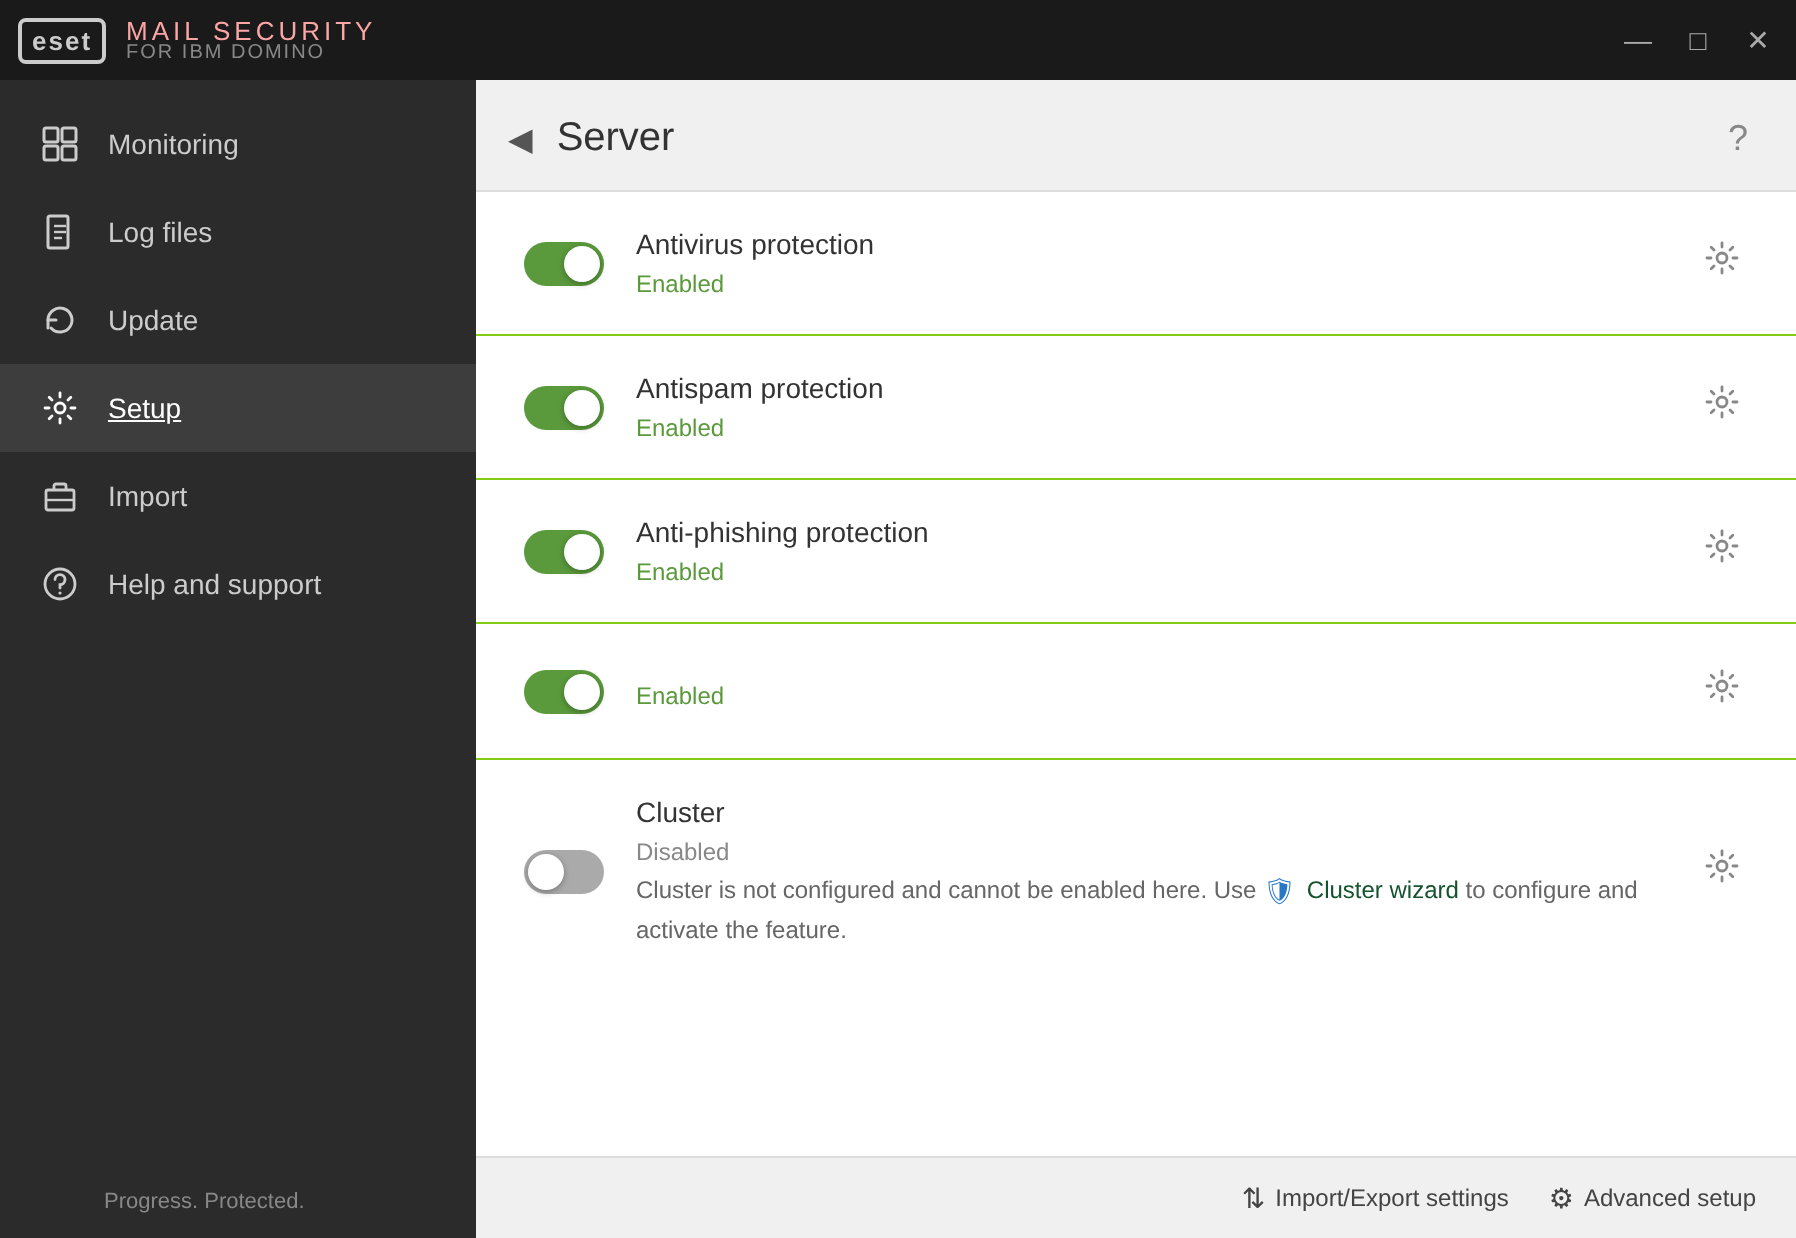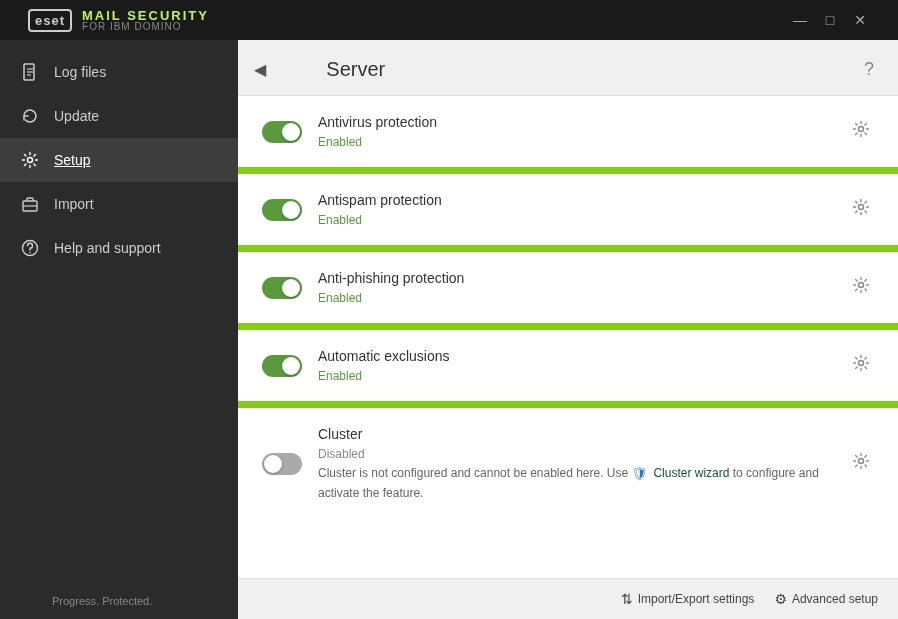--- a/index.html
+++ b/index.html
@@ -5,34 +5,34 @@
     * { margin: 0; padding: 0; box-sizing: border-box; }
     body { width: 898px; height: 619px; font-family: 'Segoe UI', Arial, sans-serif; background: #2b2b2b; overflow: hidden; display: flex; flex-direction: column; }
 
     
     .titlebar {
       height: 40px;
       background: #1a1a1a;
       display: flex;
       align-items: center;
       justify-content: space-between;
-      padding: 0 28px;
+      padding: 0 9px;
       flex-shrink: 0;
     }
     .titlebar-left { display: flex; align-items: center; gap: 10px; }
     .logo-box {
       border: 2px solid #ccc;
       border-radius: 4px;
       padding: 2px 5px;
       color: #ccc;
       font-weight: bold;
       font-size: 13px;
       letter-spacing: 1px;
     }
-    .titlebar-title { color: #bef264; font-size: 13px; font-weight: 700; letter-spacing: 2px; text-transform: uppercase; }
+    .titlebar-title { color: #fca5a5; font-size: 13px; font-weight: 400; letter-spacing: 2px; text-transform: uppercase; }
     .titlebar-subtitle { color: #888; font-size: 10px; letter-spacing: 1px; text-transform: uppercase; margin-top: -2px; }
     .titlebar-brand { display: flex; flex-direction: column; }
     .titlebar-controls { display: flex; gap: 10px; }
     .titlebar-btn { color: #aaa; font-size: 14px; cursor: pointer; background: none; border: none; width: 20px; text-align: center; }
 
     
     .main-layout { display: flex; flex: 1; overflow: hidden; }
 
     
     .sidebar {
@@ -77,32 +77,32 @@
     .content-header {
       background: #f0f0f0;
       padding: 18px 24px 14px 16px;
       display: flex;
       align-items: center;
       justify-content: space-between;
       border-bottom: 1px solid #ddd;
     }
     .content-header-left { display: flex; align-items: center; gap: 8px; }
     .back-arrow { color: #555; font-size: 16px; cursor: pointer; margin-right: 4px; }
-    .content-title { font-size: 20px; font-weight: 400; color: #333; margin-left: 48px; }
+    .content-title { font-size: 20px; font-weight: 400; color: #333; }
     .help-icon { color: #888; font-size: 18px; cursor: pointer; }
 
     
     .content-body { flex: 1; overflow-y: auto; background: #fff; }
 
     
     .toggle-row {
       display: flex;
       align-items: center;
       padding: 18px 24px;
-      border-bottom: 7px solid #84cc16;
+      border-bottom: 1px solid #84cc16;
       gap: 16px;
     }
     .toggle-row:last-child { border-bottom: none; }
     .toggle-info { flex: 1; }
     .toggle-label { font-size: 14px; color: #333; font-weight: 400; }
     .toggle-status { font-size: 12px; margin-top: 5px; }
     .toggle-status.enabled { color: #5a9a3c; font-weight: 500; }
     .toggle-status.disabled { color: #888; }
     .toggle-description { font-size: 12px; color: #666; margin-top: 3px; line-height: 1.5; }
     .toggle-description a { color: #14532d; text-decoration: none; }
@@ -187,20 +187,31 @@
     <button class="titlebar-btn">□</button>
     <button class="titlebar-btn">✕</button>
   </div>
 </div>
 
 <div class="main-layout">
 
   <div class="sidebar">
     <nav class="sidebar-nav">
 
+      <div class="sidebar-item">
+        <div class="icon">
+          <svg class="sidebar-icon-svg" viewBox="0 0 18 18" fill="none" xmlns="http://www.w3.org/2000/svg">
+            <rect x="1" y="1" width="7" height="7" rx="1" stroke="#ccc" stroke-width="1.5" fill="none"></rect>
+            <rect x="10" y="1" width="7" height="7" rx="1" stroke="#ccc" stroke-width="1.5" fill="none"></rect>
+            <rect x="1" y="10" width="7" height="7" rx="1" stroke="#ccc" stroke-width="1.5" fill="none"></rect>
+            <rect x="10" y="10" width="7" height="7" rx="1" stroke="#ccc" stroke-width="1.5" fill="none"></rect>
+          </svg>
+        </div>
+        <span>Monitoring</span>
+      </div>
 
       <div class="sidebar-item">
         <div class="icon">
           <svg class="sidebar-icon-svg" viewBox="0 0 18 18" fill="none" xmlns="http://www.w3.org/2000/svg">
             <rect x="3" y="1" width="10" height="16" rx="1" stroke="#ccc" stroke-width="1.5" fill="none"></rect>
             <line x1="6" y1="6" x2="12" y2="6" stroke="#ccc" stroke-width="1.2"></line>
             <line x1="6" y1="9" x2="12" y2="9" stroke="#ccc" stroke-width="1.2"></line>
             <line x1="6" y1="12" x2="10" y2="12" stroke="#ccc" stroke-width="1.2"></line>
           </svg>
         </div>
@@ -326,21 +337,20 @@
       </div>
 
       <div class="toggle-row">
         <label class="toggle-switch">
           <input type="checkbox" checked="" style="">
           <div class="toggle-track on">
             <div class="toggle-thumb"></div>
           </div>
         </label>
         <div class="toggle-info">
-          <div class="toggle-label">Automatic exclusions</div>
           <div class="toggle-status enabled">Enabled</div>
         </div>
         <button class="gear-btn">
           <svg width="18" height="18" viewBox="0 0 18 18" fill="none" xmlns="http://www.w3.org/2000/svg">
             <circle cx="9" cy="9" r="2.5" stroke="#888" stroke-width="1.4"></circle>
             <path d="M9 1.5v2M9 14.5v2M1.5 9h2M14.5 9h2M3.6 3.6l1.4 1.4M13 13l1.4 1.4M3.6 14.4l1.4-1.4M13 5l1.4-1.4" stroke="#888" stroke-width="1.4" stroke-linecap="round"></path>
           </svg>
         </button>
       </div>
 

